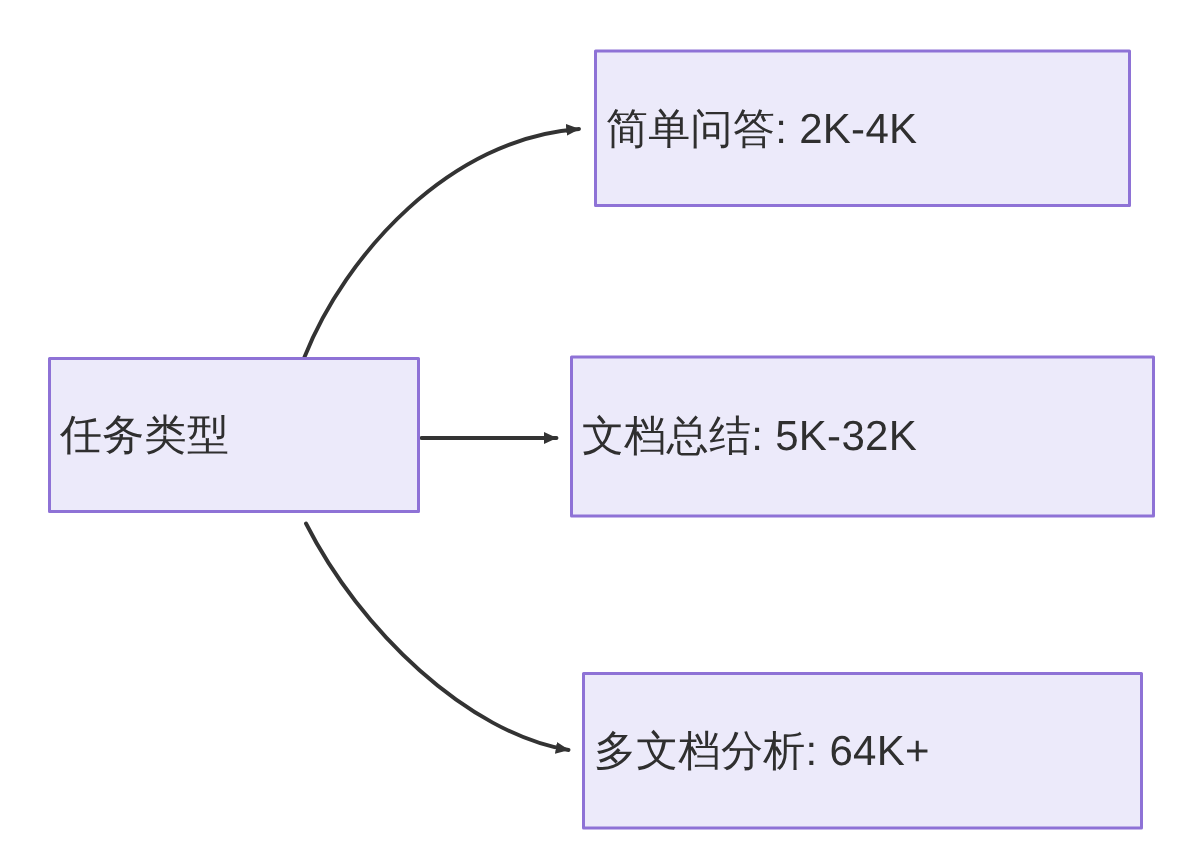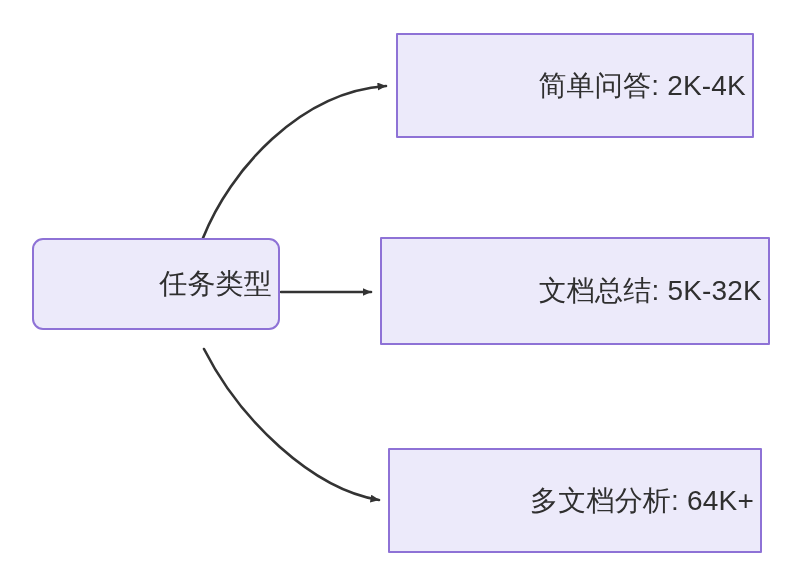--- a/index.html
+++ b/index.html
@@ -26,37 +26,36 @@
     pointer-events: none;
   }
   .flow-node {
     position: absolute;
     box-sizing: border-box;
     background: #eceafa;
     border: 2px solid #8e72d6;
     border-radius: 1px;
     display: flex;
     align-items: center;
-    justify-content: flex-end;
+    justify-content: flex-start;
     color: #2f2f2f;
     font-size: 28px;
     line-height: 1.2;
     letter-spacing: 0.2px;
     white-space: nowrap;
   }
   .flow-node .node-label {
     display: block;
     padding: 0 6px;
   }
   #node-root {
     left: 32px;
     top: 238px;
     width: 248px;
-    height: 92px;
-    border-radius: 11px;
+    height: 104px;
   }
   #node-simple-qa {
     left: 396px;
     top: 33px;
     width: 358px;
     height: 105px;
   }
   #node-doc-summary {
     left: 380px;
     top: 237px;

